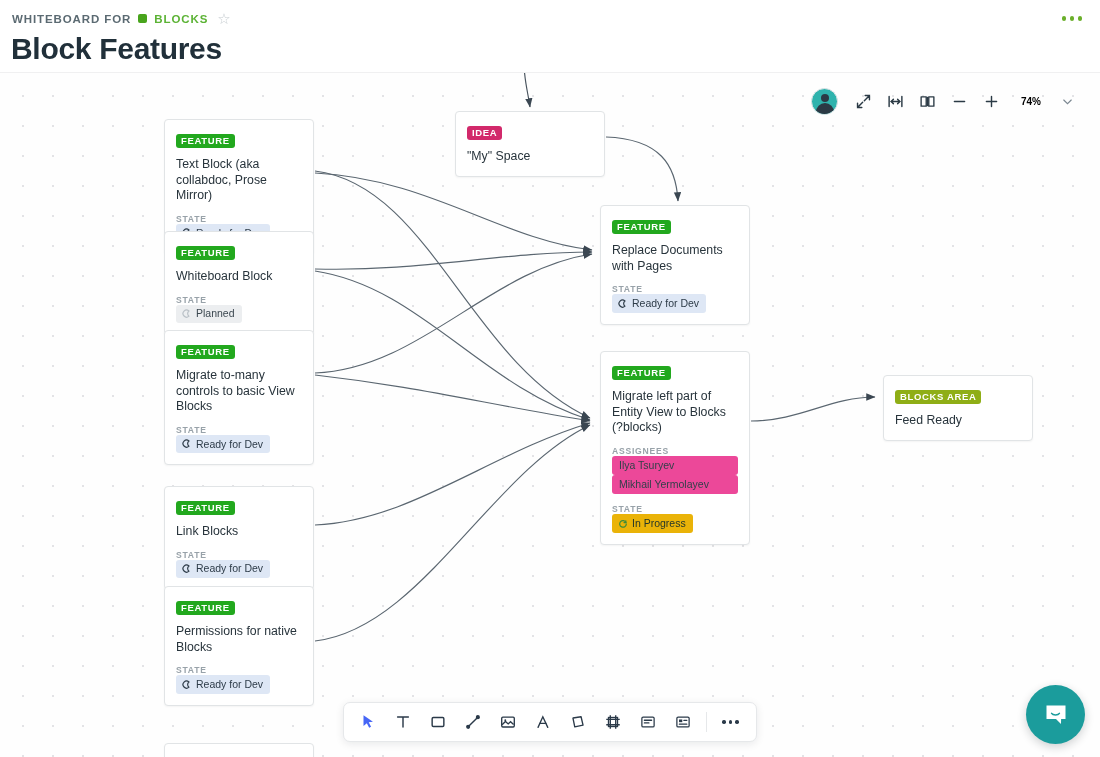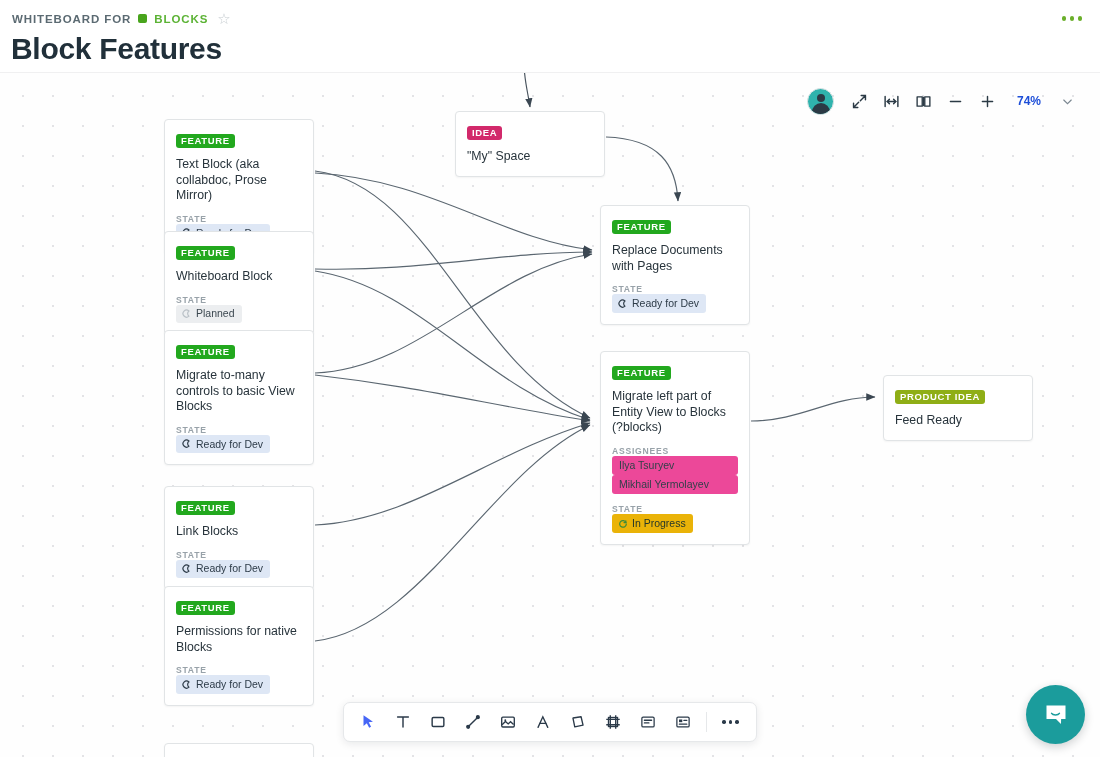--- a/index.html
+++ b/index.html
@@ -73,21 +73,21 @@
     width: 27px; height: 27px; border-radius: 50%;
     background: #2fb3ad; overflow: hidden; position: relative;
     margin-right: 9px; cursor: pointer; border: 1px solid #e2e5e7;
   }
   .avatar .head { position: absolute; left: 9px; top: 5px; width: 8px; height: 8px; border-radius: 50%; background: #2b3a45; }
   .avatar .body { position: absolute; left: 4px; top: 14px; width: 18px; height: 13px; border-radius: 9px 9px 0 0; background: #2b3a45; }
   .tb-btn {
     width: 30px; height: 30px; display: flex; align-items: center; justify-content: center;
     cursor: pointer; color: #2b3a45; border-radius: 4px;
   }
-  .zoom-level { font-size: 12px; font-weight: 600; color: #1d4ed8; padding: 0 9px 0 12px; cursor: pointer; }
+  .zoom-level { font-size: 10px; font-weight: 600; color: #000000; padding: 0 9px 0 12px; cursor: pointer; }
 
   
   .toolbar {
     position: absolute; left: 343px; top: 702px;
     width: 414px; height: 40px;
     background: #fff; border: 1px solid #e6e8ea; border-radius: 7px;
     box-shadow: 0 2px 9px rgba(16,24,32,0.09);
     display: flex; align-items: center; padding: 0 7px; gap: 2px; z-index: 35;
   }
   .tool {
@@ -200,21 +200,21 @@
             </svg>
             <span>Ready for Dev</span>
           </span></div>
         <div class="card" style="left: 600px; top: 278px; width: 150px;"><span class="badge feature">FEATURE</span><div class="card-title">Migrate left part of Entity View to Blocks (?blocks)</div><div class="field-label">ASSIGNEES</div><span class="chip assignee">Ilya Tsuryev</span><span class="chip assignee">Mikhail Yermolayev</span><div class="field-label">STATE</div><span class="chip state-progress">
             <svg class="moon" viewBox="0 0 12 12" fill="none" stroke="#3d8c3a" stroke-width="1.5" stroke-linecap="round">
               <path d="M9.6 4.1A4 4 0 1 0 10 6"></path>
               <path d="M9.4 2.1v2.2H7.2"></path>
             </svg>
             <span>In Progress</span>
           </span></div>
-        <div class="card" style="left: 883px; top: 302px; width: 150px;"><span class="badge product-area">PRODUCT IDEA</span><div class="card-title">Feed Ready</div></div>
+        <div class="card" style="left: 883px; top: 302px; width: 150px;"><span class="badge product-area">BLOCKS AREA</span><div class="card-title">Feed Ready</div></div>
         <div class="card" style="left: 164px; top: 670px; width: 150px;"></div>
       </div>
   </div>
 
   <div class="topbar">
     <div class="avatar">
       <span class="head"></span>
         <span class="body"></span>
     </div>
     <div class="tb-btn">

